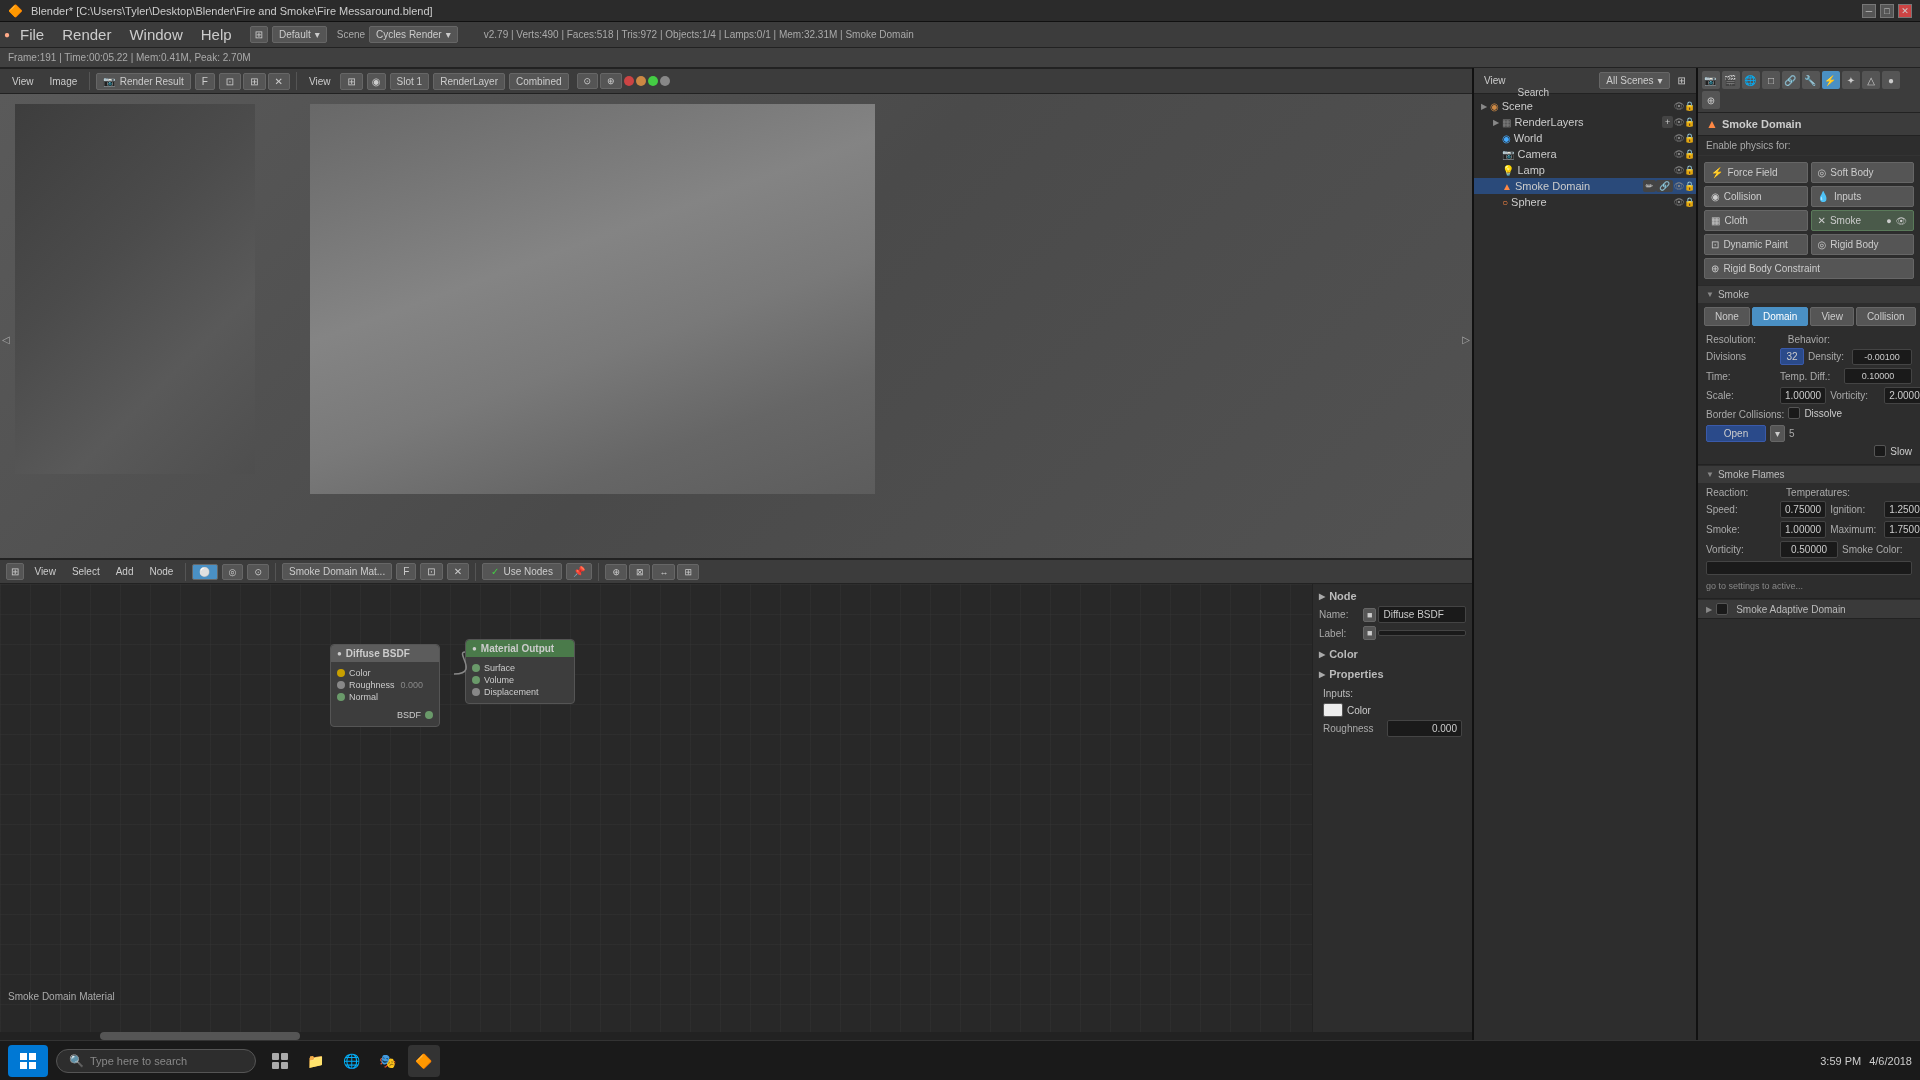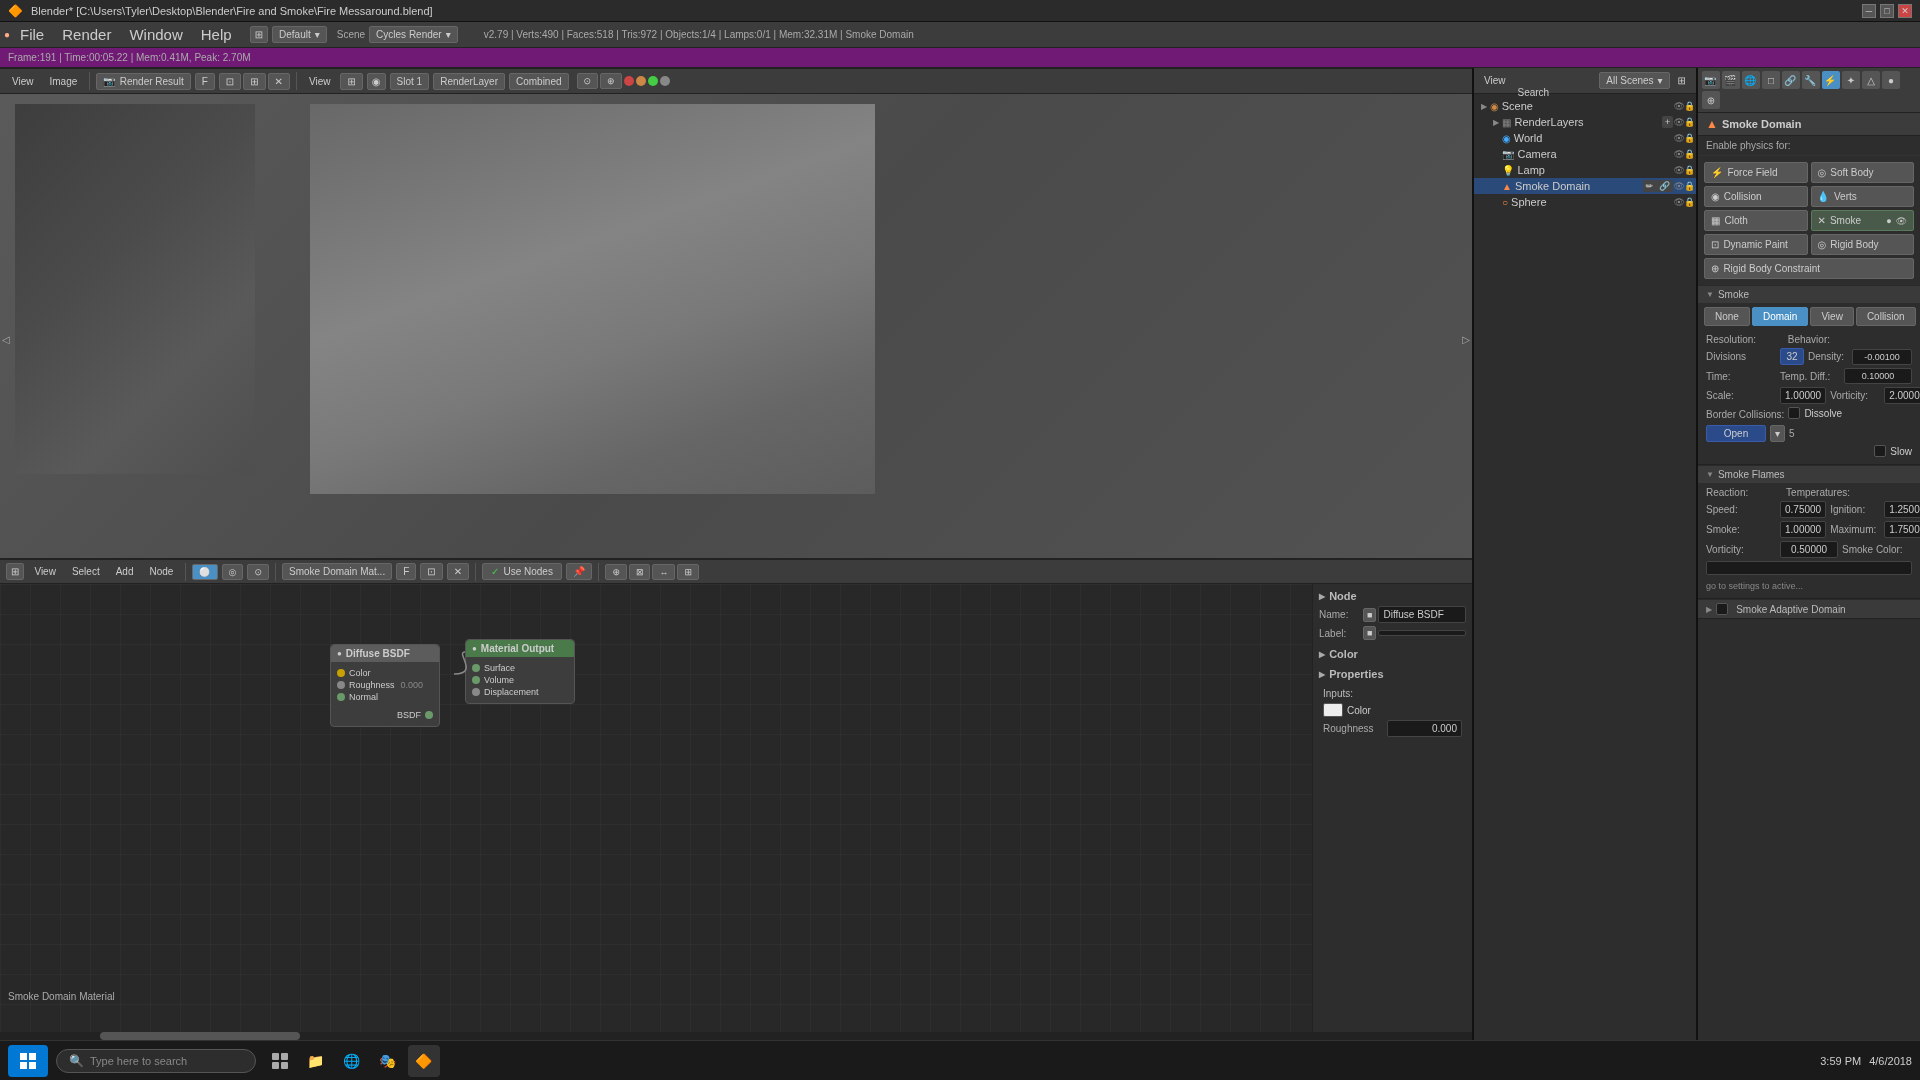--- a/index.html
+++ b/index.html
@@ -62,21 +62,21 @@
     .menu-item {
       padding: 2px 8px;
       cursor: pointer;
       border-radius: 2px;
       font-size: 15px;
     }
 
     
     #info-bar {
       height: 20px;
-      background: #701a75;
+      background: #404040;
       display: flex;
       align-items: center;
       padding: 0 8px;
       font-size: 10px;
       color: #aaa;
       border-bottom: 1px solid #222;
     }
 
     .viewport-bg {
       width: 100%;
@@ -970,21 +970,21 @@
         <div class="physics-btn">
           <span>◎</span>
           <span>Soft Body</span>
         </div>
         <div class="physics-btn">
           <span>◉</span>
           <span>Collision</span>
         </div>
         <div class="physics-btn">
           <span>💧</span>
-          <span>Verts</span>
+          <span>Inputs</span>
         </div>
         <div class="physics-btn">
           <span>▦</span>
           <span>Cloth</span>
         </div>
         <div class="physics-btn" style="background:#4a5a4a;border-color:#5a7a5a;">
           <span>✕</span>
           <span>Smoke</span>
           <span style="margin-left:auto;font-size:9px;">●</span>
           <span style="font-size:9px;">👁</span>

